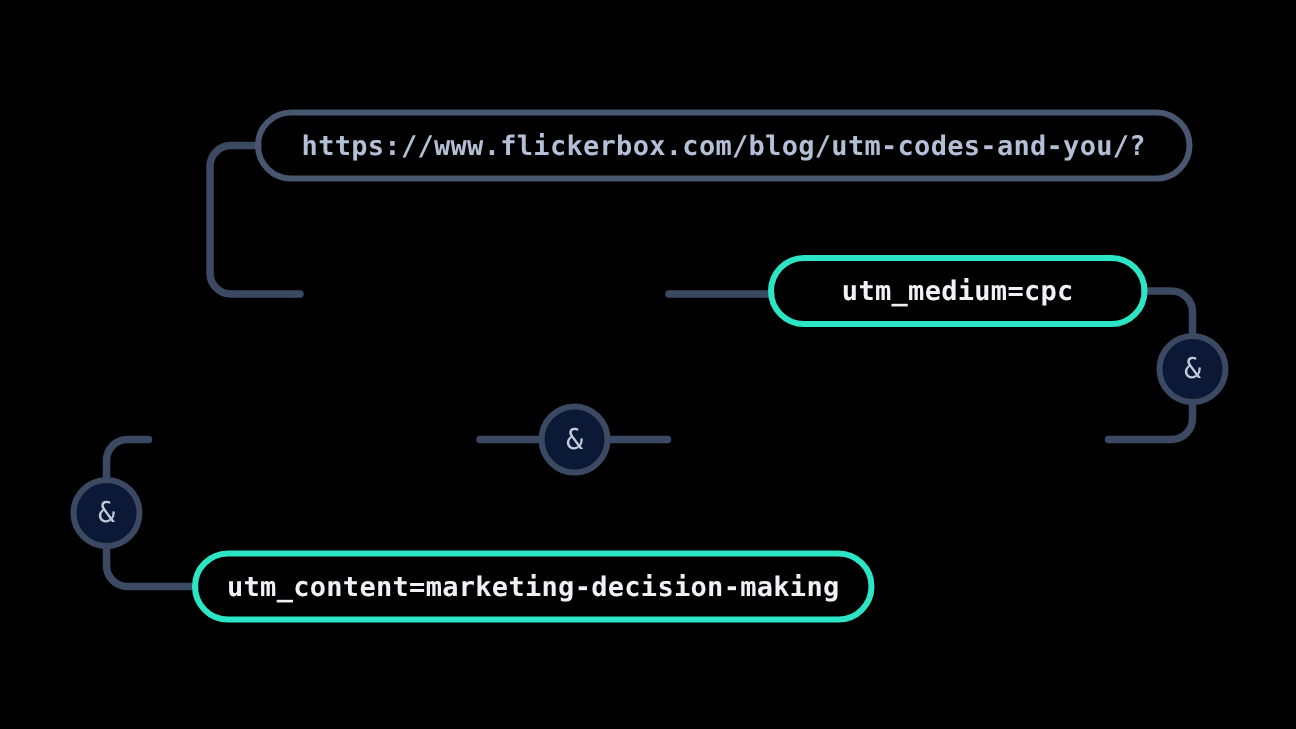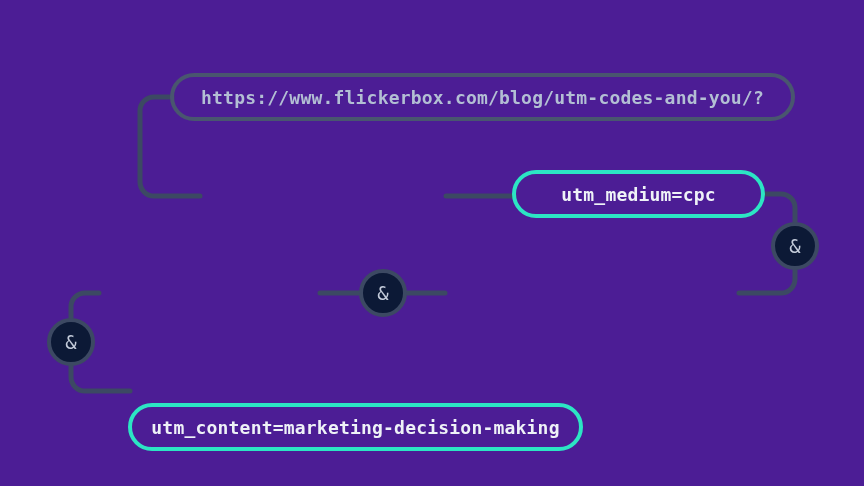--- a/index.html
+++ b/index.html
@@ -4,21 +4,21 @@
 <style>
   html, body {
     margin: 0;
     padding: 0;
     background: #0c1936;
   }
   .canvas {
     position: relative;
     width: 864px;
     height: 486px;
-    background: #4c1d95;
+    background: #000000;
     overflow: hidden;
     font-family: "DejaVu Sans Mono", "Liberation Mono", monospace;
     text-align: right;
   }
   .wires {
     position: absolute;
     inset: 0;
     width: 864px;
     height: 486px;
     pointer-events: none;
@@ -42,21 +42,21 @@
     color: #b3bfd4;
   }
   .pill.teal {
     border: 4px solid #2ce5c4;
     color: #eef2f7;
   }
   .pill.source   { left: 198px; top: 170px; width: 250px; }
   .pill.medium   { left: 512px; top: 170px; width: 253px; }
   .pill.term     { left:  97px; top: 269px; width: 225px; }
   .pill.campaign { left: 443px; top: 269px; width: 294px; }
-  .pill.content  { left: 128px; top: 367px; width: 455px; margin-top: 36px; }
+  .pill.content  { left: 128px; top: 367px; width: 455px; }
   .amp {
     position: absolute;
     box-sizing: border-box;
     width: 48px;
     height: 48px;
     border: 4px solid #3c4963;
     border-radius: 50%;
     display: flex;
     align-items: center;
     justify-content: center;

